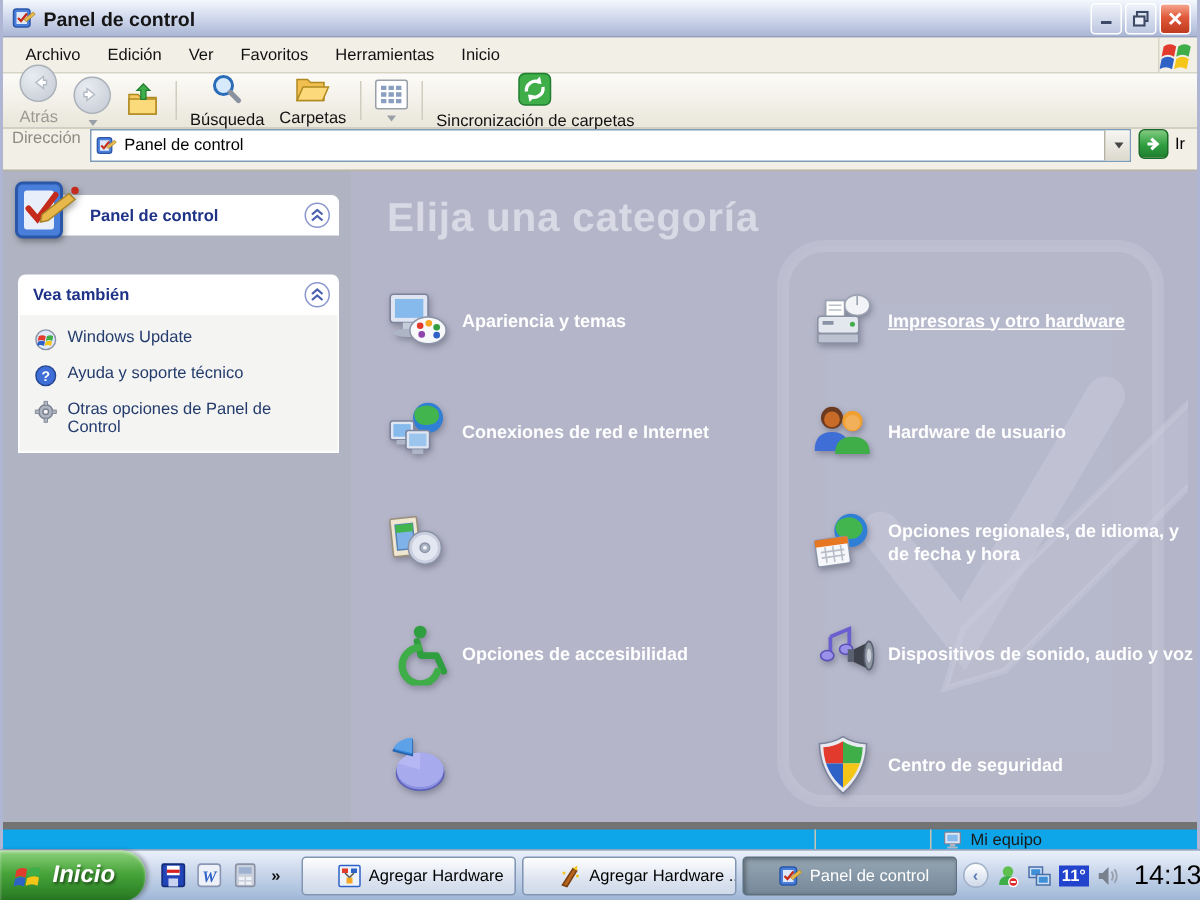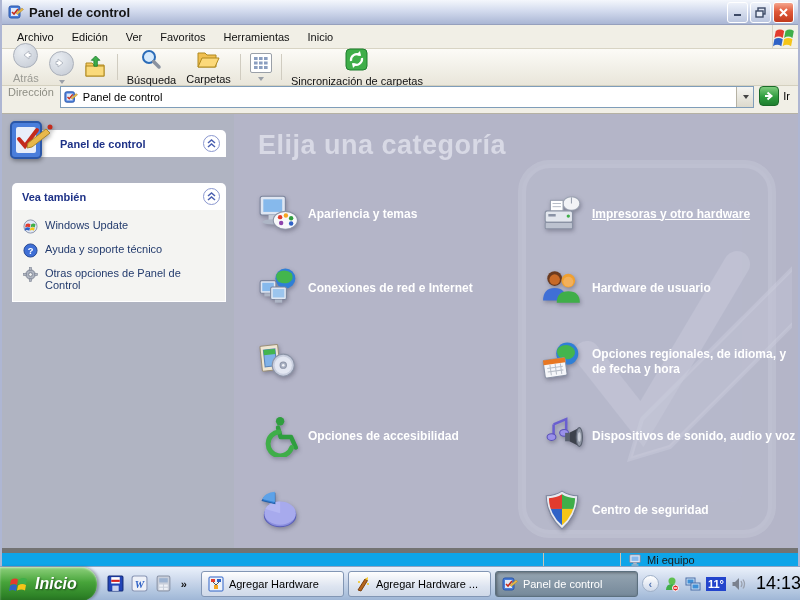--- a/index.html
+++ b/index.html
@@ -73,21 +73,21 @@
   .sb-right svg { width:14px; height:14px; }
 
   
   .taskbar { height:34px; background:linear-gradient(#eaf1fb, #cdd9ec 40%, #aec3de 80%, #9fb6d6); border-top:1px solid #8ea4c4; display:flex; align-items:center; }
   .start-btn { height:34px; padding:0 20px 0 9px; border-radius:0 16px 16px 0; background:linear-gradient(#8ed17c, #47a43a 45%, #2e8327 85%, #256f21); box-shadow:inset 0 1px 2px rgba(255,255,255,.5), 2px 0 3px rgba(0,0,0,.3); display:flex; align-items:center; gap:6px; cursor:pointer; }
   .start-label { color:#fff; font-size:16px; font-weight:bold; font-style:italic; text-shadow:1px 1px 2px rgba(0,0,0,.5); }
   .quick-launch { display:flex; align-items:center; gap:7px; padding:0 8px 0 10px; }
   .ql-icon { width:17px; height:17px; display:flex; align-items:center; justify-content:center; cursor:pointer; }
   .ql-more { font-size:11px; font-weight:bold; color:#111; margin-left:2px; cursor:pointer; }
   .tasks { flex:1; display:flex; align-items:center; gap:4px; padding-left:6px; }
-  .task-btn { width:143px; height:26px; border-radius:3px; border:1px solid #8296b4; background:linear-gradient(#fefefe, #dde4f0 60%, #cfd9e8); display:flex; align-items:center; gap:5px; padding:0 6px; font-size:11px; color:#000; cursor:pointer; white-space:nowrap; overflow:hidden; }
+  .task-btn { width:143px; height:26px; border-radius:3px; border:1px solid #8296b4; background:linear-gradient(#fefefe, #dde4f0 60%, #cfd9e8); display:flex; align-items:center; gap:5px; padding:0 23px; font-size:11px; color:#000; cursor:pointer; white-space:nowrap; overflow:hidden; }
   .task-btn svg { flex-shrink:0; }
   .task-btn.active { background:linear-gradient(#95a5b2, #76899a); border-color:#5c707f; color:#fff; box-shadow:inset 1px 1px 3px rgba(0,0,0,.35); }
   .tray { display:flex; align-items:center; gap:5px; padding:0 9px 0 4px; }
   .tray-chev { width:17px; height:17px; border-radius:50%; background:linear-gradient(#fff,#cfd9ea); border:1px solid #9fb0c8; display:flex; align-items:center; justify-content:center; color:#5a7bb4; font-size:11px; font-weight:bold; cursor:pointer; }
   .tray-icon { width:16px; height:16px; display:flex; align-items:center; justify-content:center; }
   .temp-badge { background:#2244cc; color:#fff; font-size:11px; padding:1px 2px; font-weight:bold; }
   .clock { font-size:18px; color:#000; margin-left:4px; }
 </style>
 </head>
 <body>

